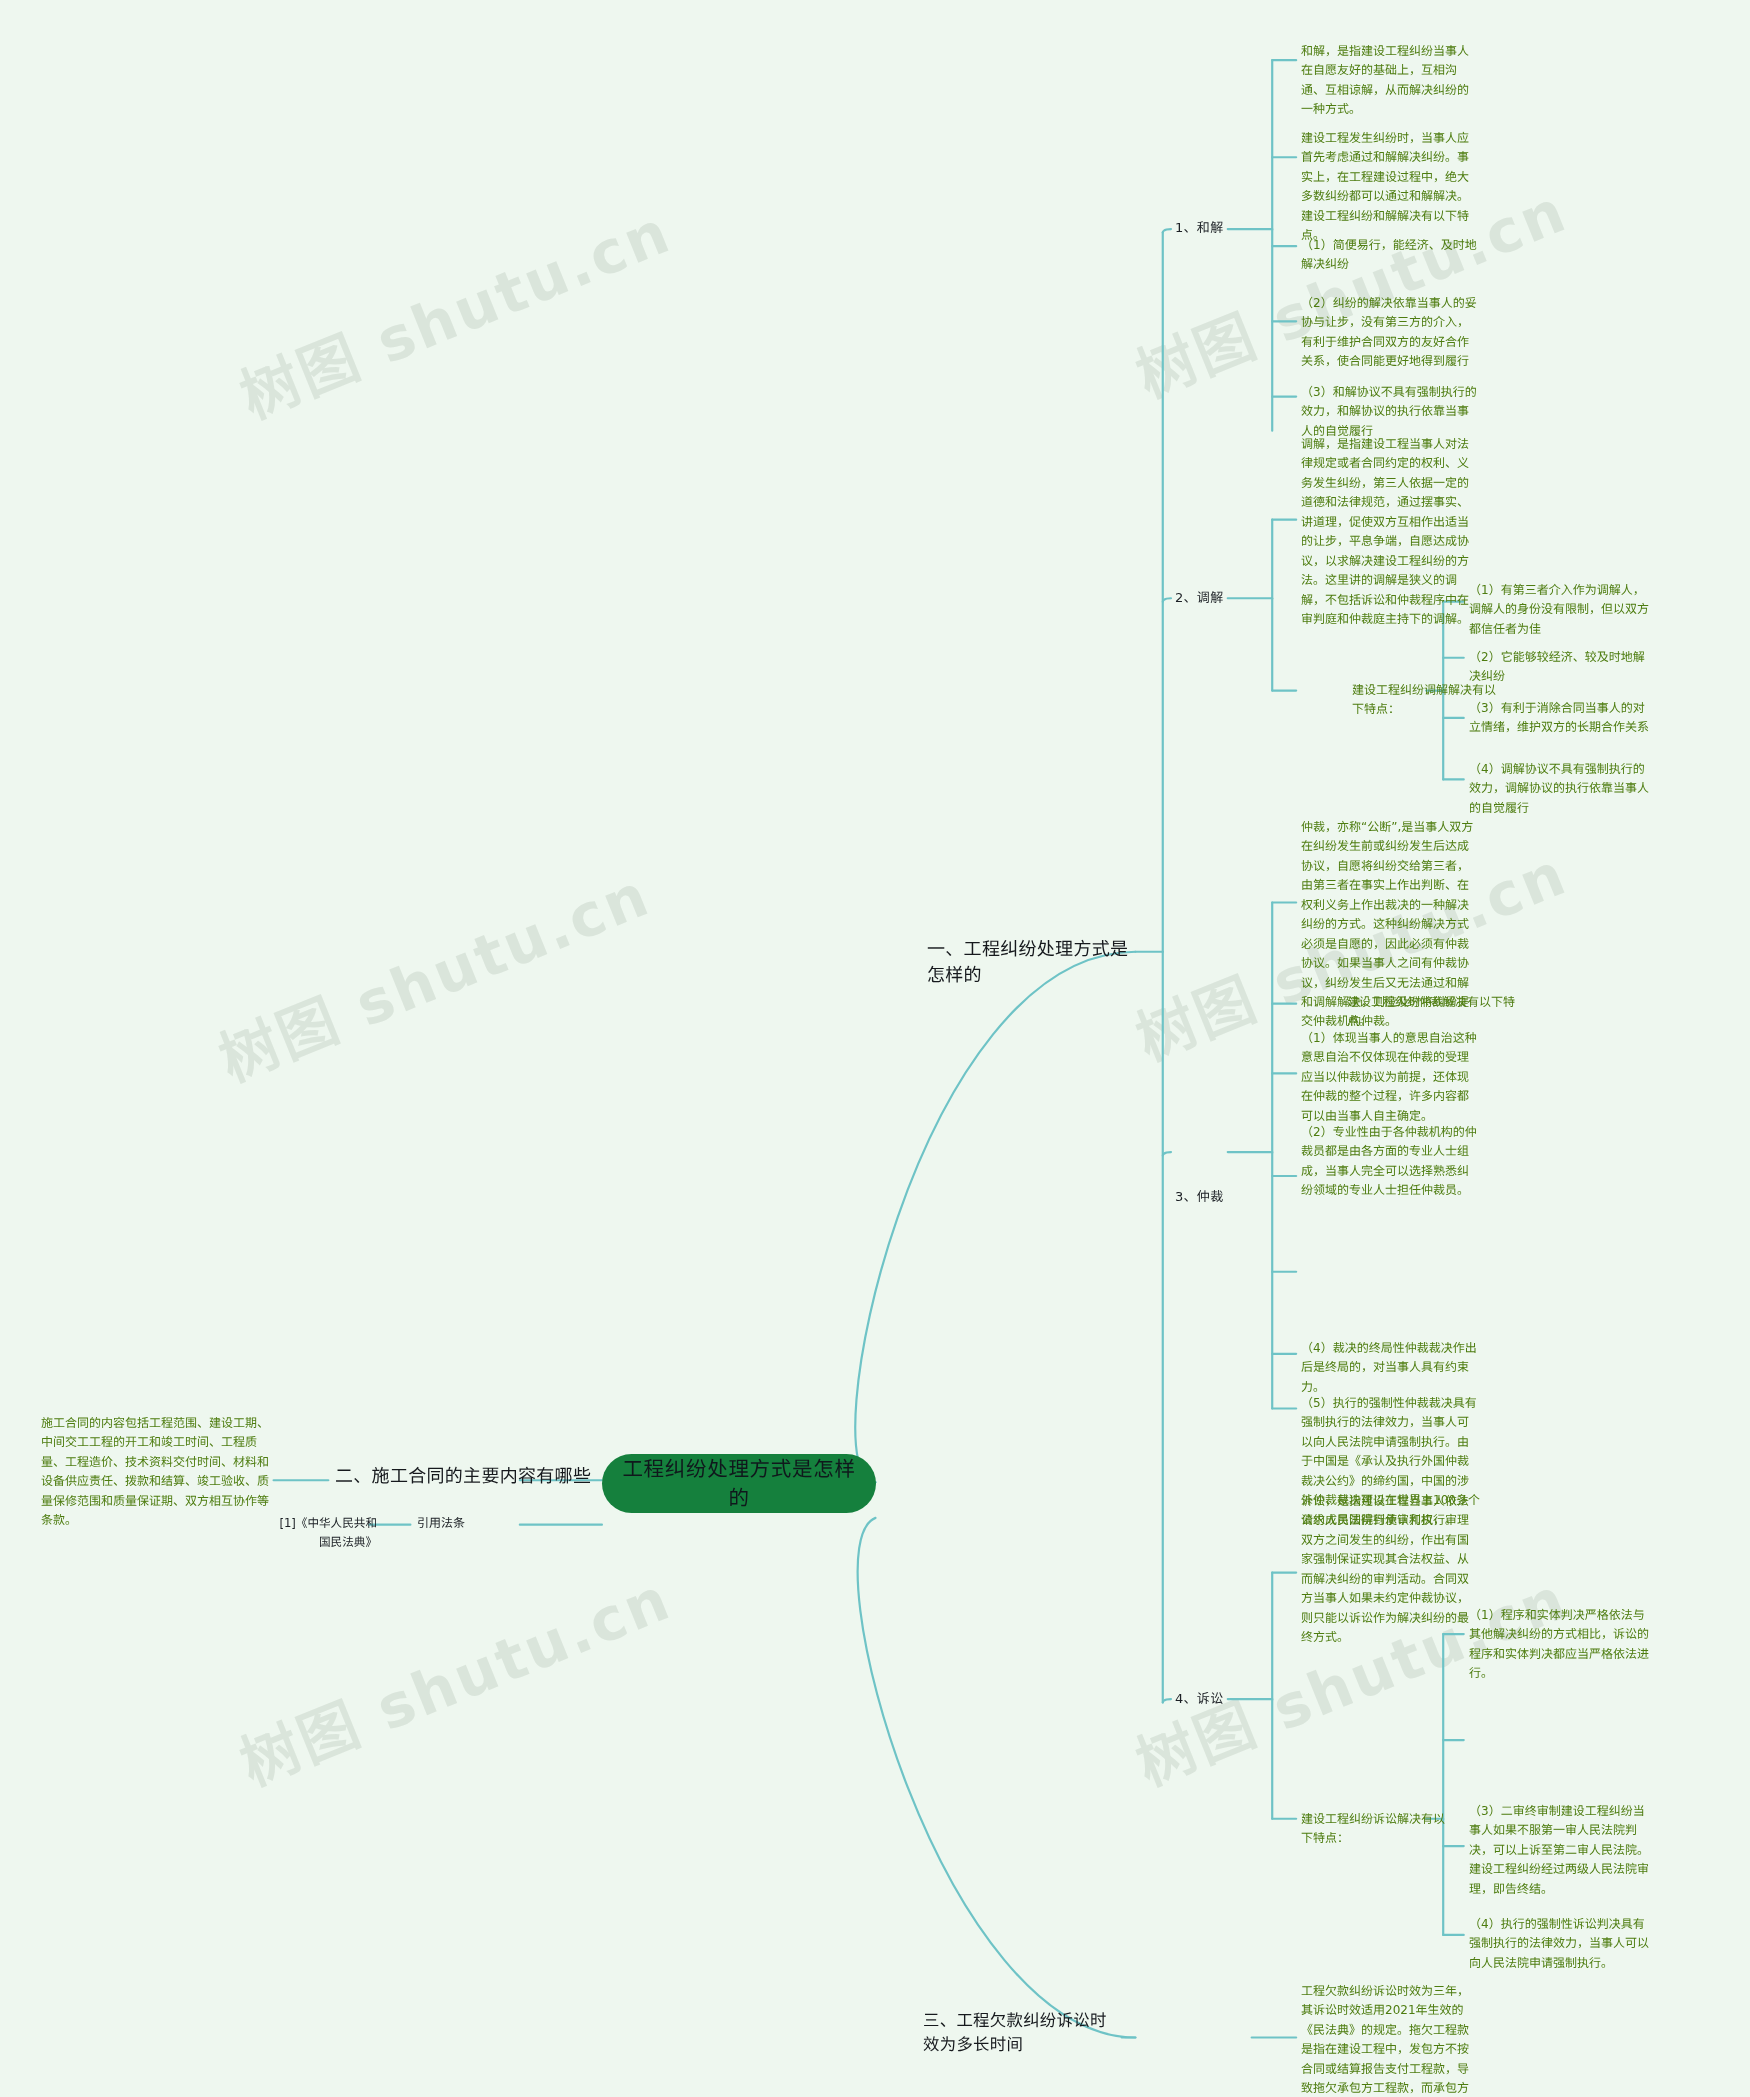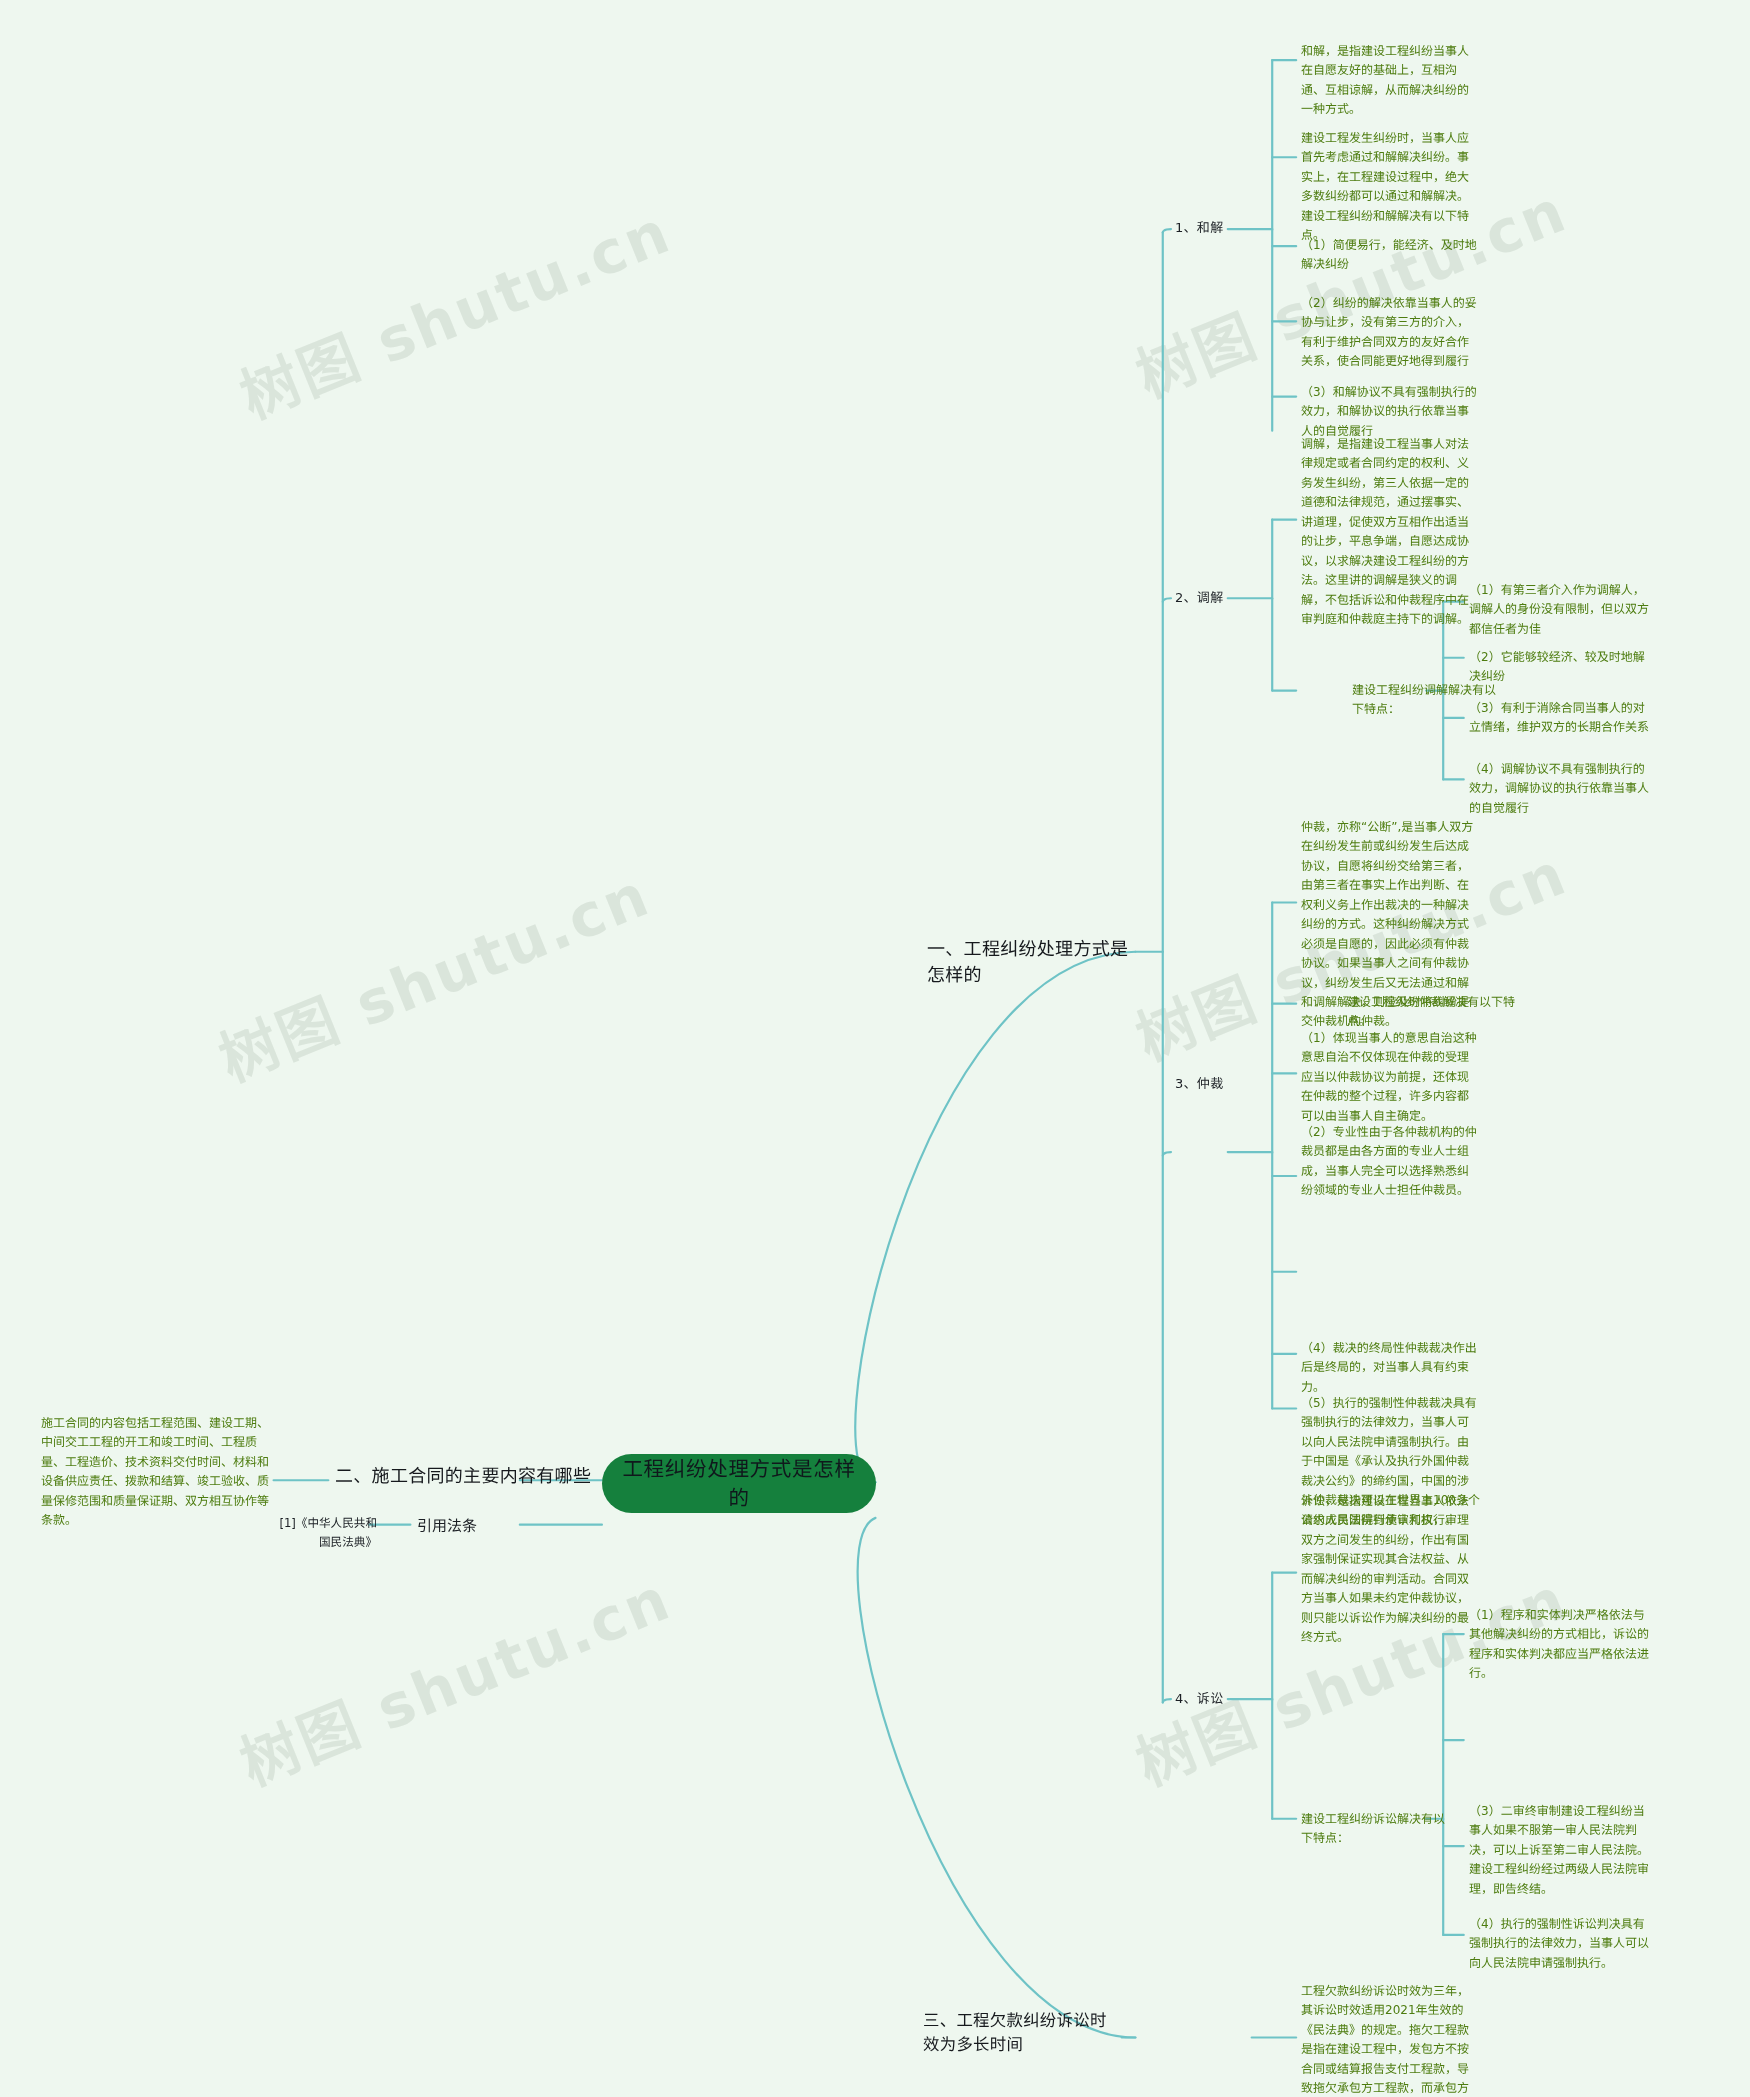--- a/index.html
+++ b/index.html
@@ -55,21 +55,21 @@
     color:#16191d;
     letter-spacing:0.3px;
     line-height:1.45;
   }
   .lvl3{
     font-size:13px;
     color:#1b1f24;
     letter-spacing:0.3px;
   }
   .cite{
-    font-size:15px;
+    font-size:12px;
     color:#1b1f24;
   }
   .root{
     position:absolute;
     background:#15803d;
     color:#10181c;
     border-radius:33px;
     font-size:20.5px;
     line-height:1.38;
     text-align:center;
@@ -226,21 +226,21 @@
   <div class="node leaf" style="left:1469px;top:648px;width:183px;">
     <span>（2）它能够较经济、较及时地解决纠纷</span>
   </div>
   <div class="node leaf" style="left:1469px;top:699px;width:183px;">
     <span>（3）有利于消除合同当事人的对立情绪，维护双方的长期合作关系</span>
   </div>
   <div class="node leaf" style="left:1469px;top:760px;width:183px;">
     <span>（4）调解协议不具有强制执行的效力，调解协议的执行依靠当事人的自觉履行</span>
   </div>
 
-  <div class="node lvl3" style="left:1175px;top:1073px;width:75px;">
+  <div class="node lvl3" style="left:1175px;top:1186px;width:75px;">
     <span>3、仲裁</span>
   </div>
   <div class="node leaf" style="left:1301px;top:818px;width:179px;">
     <span>仲裁，亦称“公断”,是当事人双方在纠纷发生前或纠纷发生后达成协议，自愿将纠纷交给第三者，由第三者在事实上作出判断、在权利义务上作出裁决的一种解决纠纷的方式。这种纠纷解决方式必须是自愿的，因此必须有仲裁协议。如果当事人之间有仲裁协议，纠纷发生后又无法通过和解和调解解决，则应及时将纠纷提交仲裁机构仲裁。</span>
   </div>
   <div class="node leaf" style="left:1301px;top:993px;width:179px;margin-left:46px;">
     <span>建设工程纠纷仲裁解决有以下特点。</span>
   </div>
   <div class="node leaf" style="left:1301px;top:1029px;width:179px;">
     <span>（1）体现当事人的意思自治这种意思自治不仅体现在仲裁的受理应当以仲裁协议为前提，还体现在仲裁的整个过程，许多内容都可以由当事人自主确定。</span>

